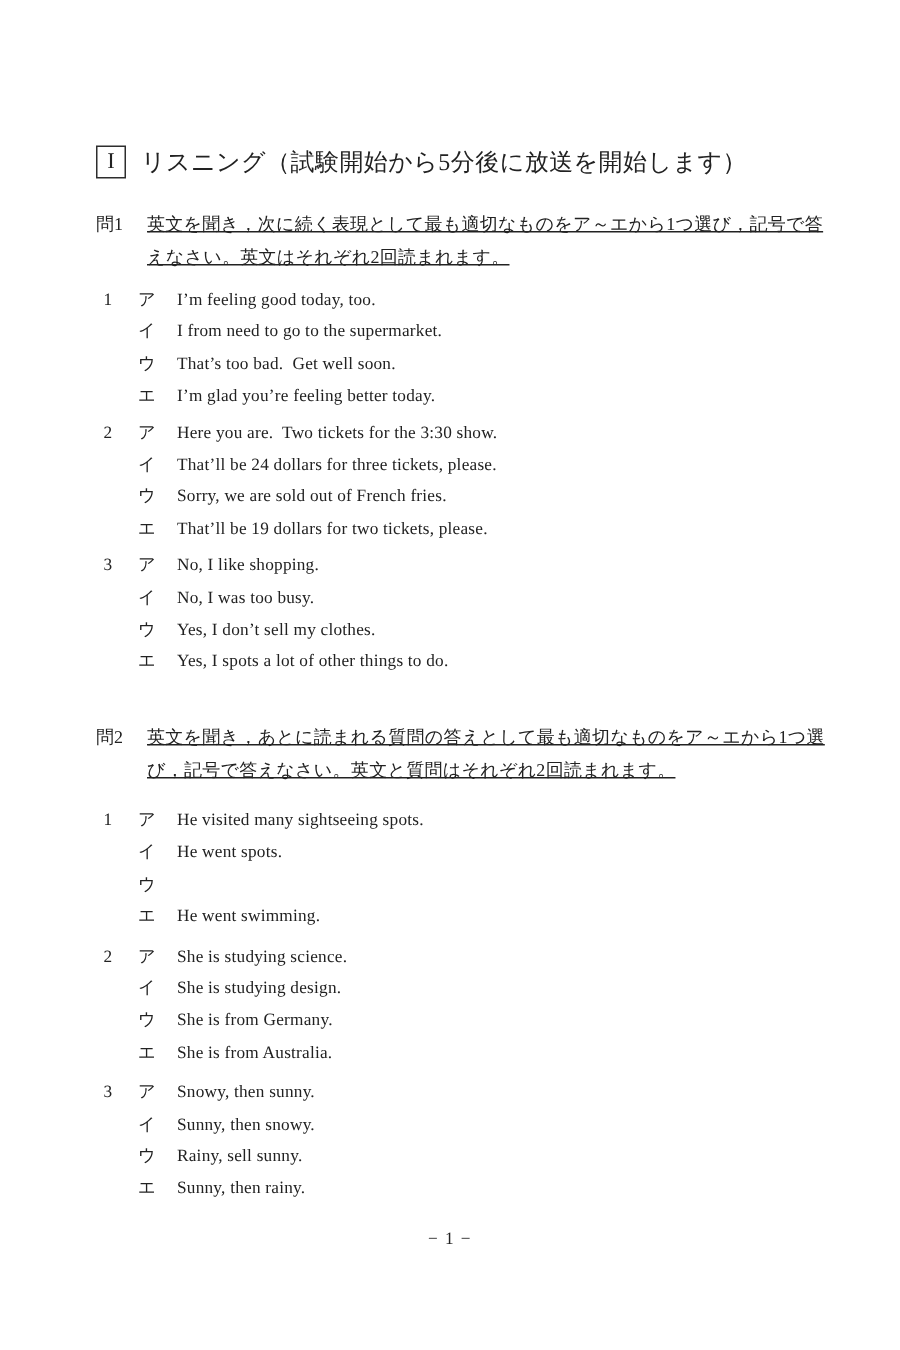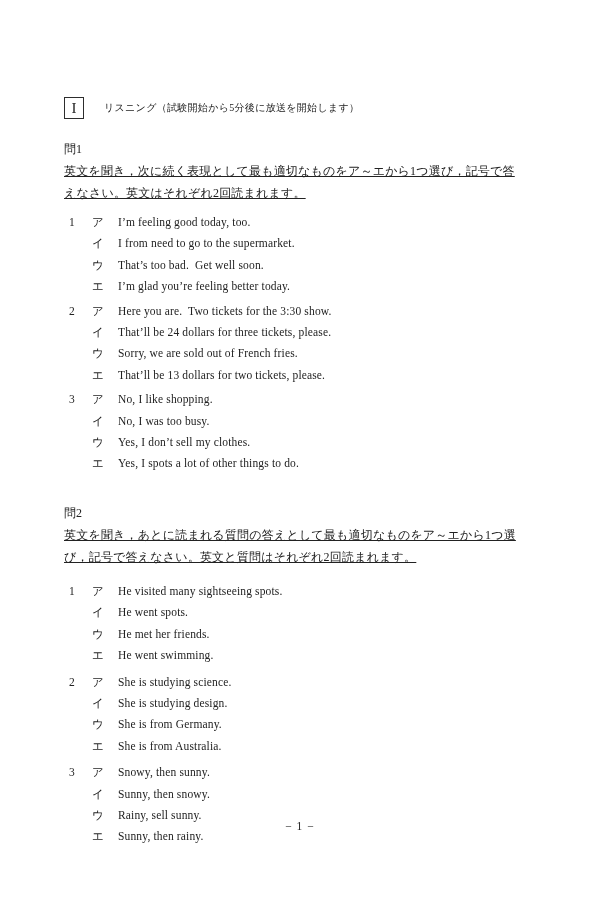--- a/index.html
+++ b/index.html
@@ -29,29 +29,29 @@
     width: 18px;
     height: 20px;
     border: 1.3px solid #2d2d2d;
     display: flex;
     align-items: center;
     justify-content: center;
     font-size: 15px;
     line-height: 1;
   }
   .section-title {
-    margin-left: 20px;
-    font-size: 10px;
+    margin-left: 10px;
+    font-size: 16px;
     letter-spacing: 0.3px;
     white-space: nowrap;
   }
   
   .mon-block { margin-top: 19px; }
   #mon2.mon-block { margin-top: 27px; }
-  .mon-head { display: flex; flex-direction: column; }
+  .mon-head { display: flex; }
   .mon-label {
     flex: none;
     width: 34px;
     font-size: 12px;
     line-height: 22px;
     white-space: nowrap;
   }
   .mon-instruction {
     flex: 1;
     font-size: 12px;
@@ -154,21 +154,21 @@
             <span class="col-text">That’ll be 24 dollars for three tickets, please.</span>
           </div>
           <div class="opt-row">
             <span class="col-num"></span>
             <span class="col-letter">ウ</span>
             <span class="col-text">Sorry, we are sold out of French fries.</span>
           </div>
           <div class="opt-row">
             <span class="col-num"></span>
             <span class="col-letter">エ</span>
-            <span class="col-text">That’ll be 13 dollars for two tickets, please.</span>
+            <span class="col-text">That’ll be 19 dollars for two tickets, please.</span>
           </div>
         </div>
 
         <div class="question">
           <div class="opt-row">
             <span class="col-num">3</span>
             <span class="col-letter">ア</span>
             <span class="col-text">No, I like shopping.</span>
           </div>
           <div class="opt-row">
@@ -209,21 +209,20 @@
             <span class="col-text">He visited many sightseeing spots.</span>
           </div>
           <div class="opt-row">
             <span class="col-num"></span>
             <span class="col-letter">イ</span>
             <span class="col-text">He went spots.</span>
           </div>
           <div class="opt-row">
             <span class="col-num"></span>
             <span class="col-letter">ウ</span>
-            <span class="col-text">He met her friends.</span>
           </div>
           <div class="opt-row">
             <span class="col-num"></span>
             <span class="col-letter">エ</span>
             <span class="col-text">He went swimming.</span>
           </div>
         </div>
 
         <div class="question">
           <div class="opt-row">

